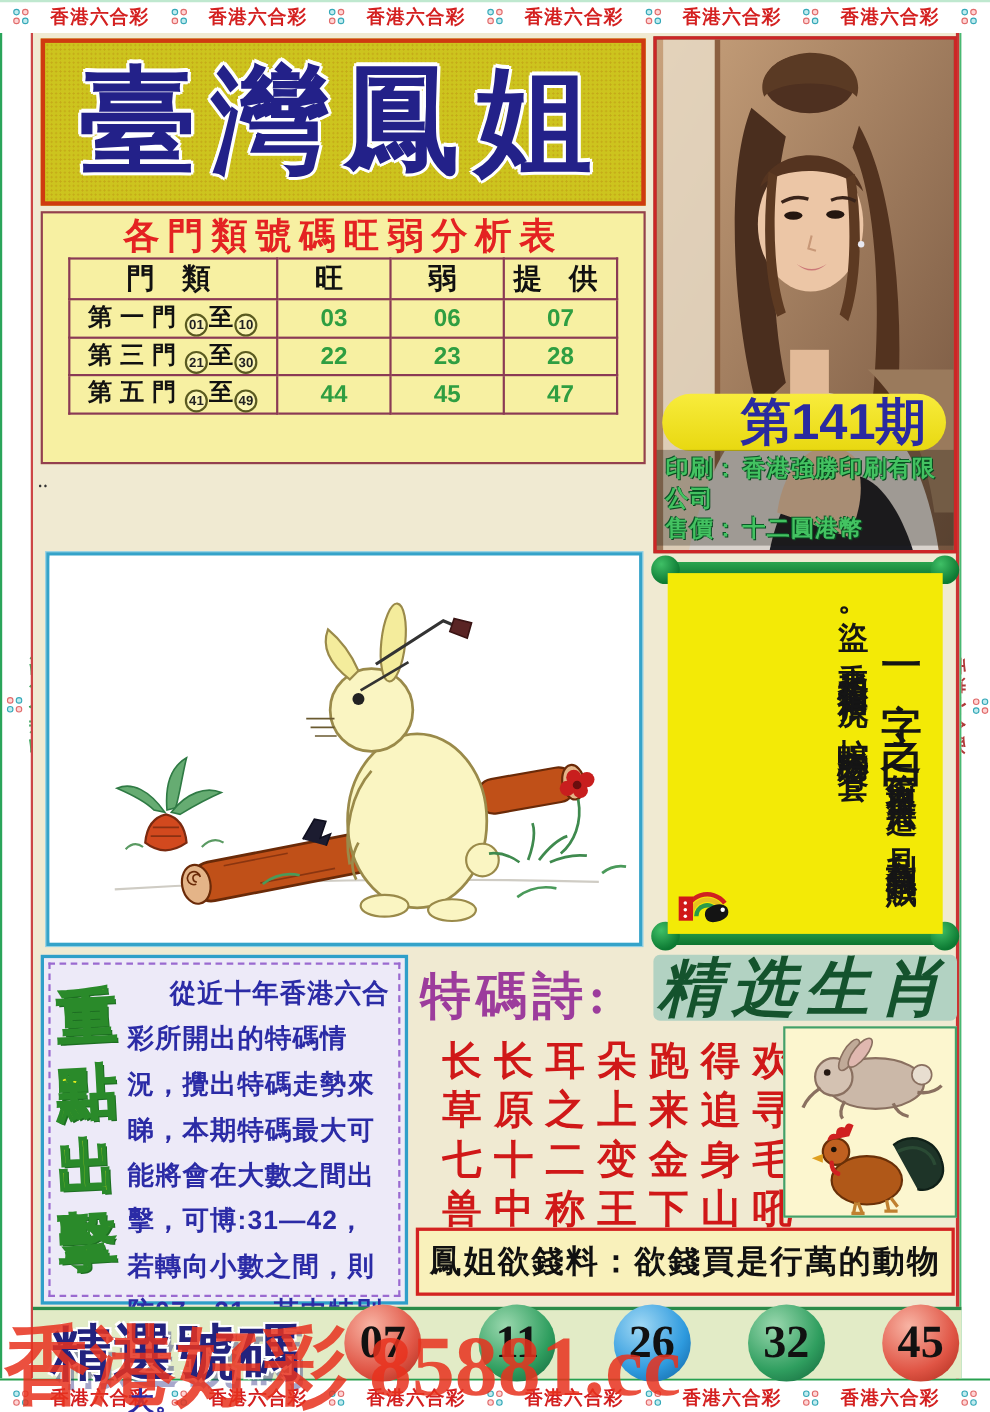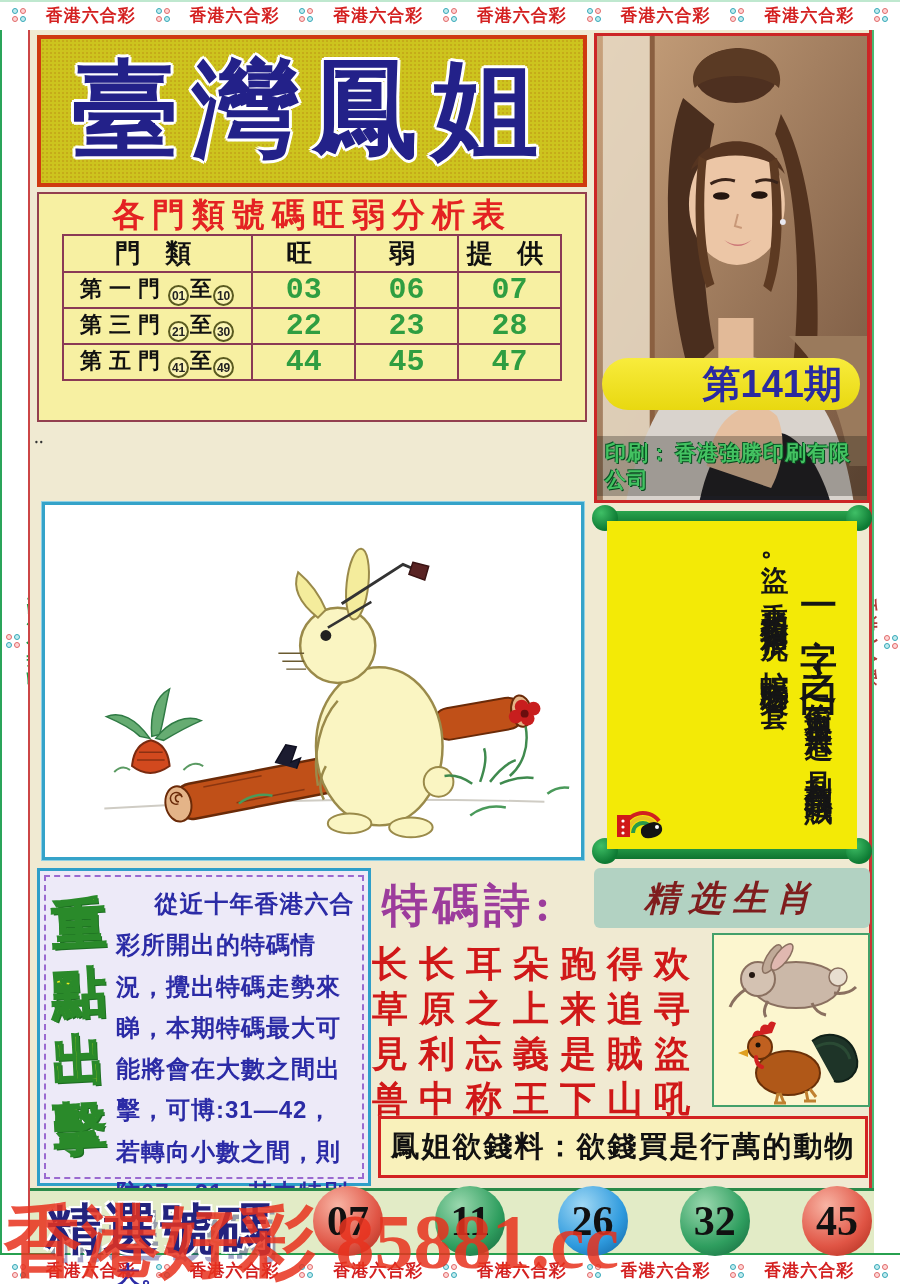--- a/index.html
+++ b/index.html
@@ -26,39 +26,39 @@
         background-image:radial-gradient(rgba(160,60,0,.18) 1px,transparent 1px);background-size:4px 4px;
         border:4px solid #cf3a10;box-sizing:border-box;display:flex;align-items:center;justify-content:center;}
   .masthead span{font-size:106px;font-weight:900;color:#232189;letter-spacing:14px;line-height:1;
         text-shadow:-3px 0 #fff,3px 0 #fff,0 -3px #fff,0 3px #fff,-2px -2px #fff,2px 2px #fff,2px -2px #fff,-2px 2px #fff;}
   
   .photo-frame{position:absolute;left:564px;top:3px;width:276px;height:470px;border:3px solid #cc2626;
         box-sizing:border-box;background:#8a6a50;}
   .photo-frame svg{position:absolute;left:0;top:0;width:100%;height:100%;}
   .issue-pill{position:absolute;left:5px;top:322px;width:258px;height:52px;background:linear-gradient(#f8ec3c,#e8d810);
         border-radius:26px;display:flex;align-items:center;justify-content:flex-end;padding-right:18px;box-sizing:border-box;}
-  .issue-pill span{font-size:38px;font-weight:900;color:#2a2aa0;font-family:"Liberation Sans",sans-serif;}
+  .issue-pill span{font-size:46px;font-weight:900;color:#2a2aa0;font-family:"Liberation Sans",sans-serif;}
   .publisher{position:absolute;left:0;bottom:4px;width:100%;padding:4px 0 2px 8px;box-sizing:border-box;
         background:rgba(25,22,18,.30);}
   .pub-line{font-size:21px;font-weight:700;color:#43c261;letter-spacing:1px;line-height:27px;
         text-shadow:1px 1px 0 #084a1e,-1px -1px 0 #0a5a28;}
   .pub-line .pl{margin-right:4px;}
   
   .table-box{position:absolute;left:7px;top:162px;width:550px;height:230px;background:#f7f0a2;
         border:2px solid #93404f;box-sizing:border-box;padding:2px 23px;}
   .table-title{text-align:center;font-size:33px;font-weight:900;color:#e42222;letter-spacing:7px;line-height:38px;}
   .table-box table{width:100%;border-collapse:collapse;table-layout:fixed;}
   .table-box th,.table-box td{border:2px solid #8a3a55;text-align:center;padding:0;}
   .table-box th{font-size:26px;letter-spacing:9px;color:#111;height:33px;font-weight:900;margin-top:28px;}
   .table-box td.lbl{font-size:22px;font-weight:700;color:#111;height:29px;}
   .table-box td.lbl .door{letter-spacing:7px;}
   .cn{display:inline-flex;width:21px;height:21px;border:2px solid #5a5a20;border-radius:50%;align-items:center;
         justify-content:center;font-size:12px;font-weight:700;font-style:normal;margin:0 1px;vertical-align:-4px;
         font-family:"Liberation Sans",sans-serif;color:#222;box-sizing:border-box;background:#fbf5b5;}
-  .table-box td.num{font-size:30px;font-weight:700;color:#2f9e41;font-family:Liberation Mono, monospace;}
+  .table-box td.num{font-size:22px;font-weight:700;color:#2f9e41;font-family:Liberation Sans, sans-serif;}
   .table-box col.c1{width:38%;}
   .dots{position:absolute;left:4px;top:394px;font-size:18px;letter-spacing:5px;color:#333;}
   
   .cartoon-frame{position:absolute;left:12px;top:472px;width:542px;height:358px;background:#fff;
         border:3px solid #35a3c9;box-shadow:0 0 0 1px #8fd0e4;box-sizing:border-box;}
   .cartoon-frame svg{width:100%;height:100%;}
   
   .scroll-box{position:absolute;left:564px;top:475px;width:276px;height:360px;}
   .rod{position:absolute;left:2px;right:2px;height:15px;background:linear-gradient(#2aa44e,#0e742f);border-radius:8px;}
   .rod.t{top:6px;} .rod.b{bottom:6px;}
@@ -75,26 +75,26 @@
   .focus-box{position:absolute;left:7px;top:838px;width:334px;height:318px;background:#edeaf8;
         border:3px solid #2f9fc9;box-sizing:border-box;}
   .focus-box::before{content:"";position:absolute;inset:4px;border:2px dashed #9a6ad0;pointer-events:none;}
   .focus-vtitle{position:absolute;left:12px;top:20px;width:62px;}
   .fchar{font-size:54px;font-weight:900;color:#ecf01c;line-height:68px;
         -webkit-text-stroke:2px #2a8a2a;text-shadow:2px 2px 0 #1d6e22;transform:rotate(-3deg);}
   .focus-body{position:absolute;left:76px;top:12px;right:12px;bottom:8px;font-size:24px;font-weight:700;
         color:#2b2ba6;line-height:1.72;text-indent:1.6em;letter-spacing:1px;font-family:"Liberation Sans",sans-serif;}
   
   .sp-title{position:absolute;left:352px;top:845px;font-size:46px;font-weight:900;color:#9c3c9c;letter-spacing:5px;}
-  .sp-lines{position:absolute;left:342px;top:912px;width:326px;}
+  .sp-lines{position:absolute;left:372px;top:912px;width:326px;}
   .sp-line{font-size:36px;font-weight:900;color:#d01818;letter-spacing:11px;line-height:45px;white-space:nowrap;}
   
   .zodiac-banner{position:absolute;left:564px;top:838px;width:276px;height:60px;background:#b2d2c2;border-radius:6px;
         display:flex;align-items:center;justify-content:center;}
-  .zodiac-banner span{font-size:35px;font-weight:900;font-style:italic;color:#7f1d1d;letter-spacing:9px;}
+  .zodiac-banner span{font-size:58px;font-weight:900;font-style:italic;color:#14532d;letter-spacing:9px;}
   .animal-box{position:absolute;left:682px;top:903px;width:158px;height:174px;background:#fcf6cf;
         border:2px solid #43a06a;box-sizing:border-box;}
   .animal-box svg{display:block;margin:2px auto 0;}
   
   .money-strip{position:absolute;left:348px;top:1086px;width:490px;height:62px;background:#f9f1bb;
         border:3px solid #d32222;box-sizing:border-box;display:flex;align-items:center;justify-content:center;}
   .money-strip span{font-size:29px;font-weight:900;color:#111;letter-spacing:2px;}
   
   .numbers-row{position:absolute;left:0;top:1158px;width:844px;height:65px;background:#e2ebc6;
         border-top:3px solid #2a8a4a;box-sizing:border-box;}
@@ -271,20 +271,21 @@
         <path d="M130,204 q14,9 28,0 q-14,12 -28,0 Z" fill="#cc7878"></path>
         <circle cx="190" cy="186" r="3" fill="#e8e8f0"></circle>
         <path d="M112,330 Q143,362 176,328" stroke="#dcdce8" stroke-width="3" fill="none" stroke-dasharray="3,4"></path>
         <path d="M196,300 C230,330 252,380 258,430 L276,430 L276,300 Z" fill="#9a7a5c"></path>
       </svg>
       <div class="issue-pill">
         <span>第141期</span>
       </div>
       <div class="publisher">
           <div class="pub-line"><span class="pl">印刷：</span>香港強勝印刷有限公司</div>
+          <div class="pub-line"><span class="pl">售價：</span>十二圓港幣</div>
         </div>
     </div>
 
     <div class="table-box">
       <div class="table-title">各門類號碼旺弱分析表</div>
       <table>
         <colgroup>
             <col class="c1">
             <col>
             <col>
@@ -406,21 +407,21 @@
           <div class="fchar">出</div>
           <div class="fchar">擊</div>
         </div>
       <div class="focus-body">從近十年香港六合彩所開出的特碼情況，攪出特碼走勢來睇，本期特碼最大可能將會在大數之間出擊，可博:31—42，若轉向小數之間，則防07、21，其中特別號以開單攪出機率較大。</div>
     </div>
 
     <div class="sp-title">特碼詩:</div>
     <div class="sp-lines">
         <div class="sp-line">长长耳朵跑得欢</div>
         <div class="sp-line">草原之上来追寻</div>
-        <div class="sp-line">見利忘義是賊盜</div>
+        <div class="sp-line">七十二变金身毛</div>
         <div class="sp-line">兽中称王下山吼</div>
       </div>
 
     <div class="zodiac-banner">
       <span>精选生肖</span>
     </div>
     <div class="animal-box">
       <svg width="150" height="82" viewBox="0 0 150 82">
         <ellipse cx="80" cy="48" rx="44" ry="23" fill="#cbb8a8" stroke="#8a7060" stroke-width="2"></ellipse>
         <circle cx="42" cy="42" r="17" fill="#d4c2b2" stroke="#8a7060" stroke-width="2"></circle>

